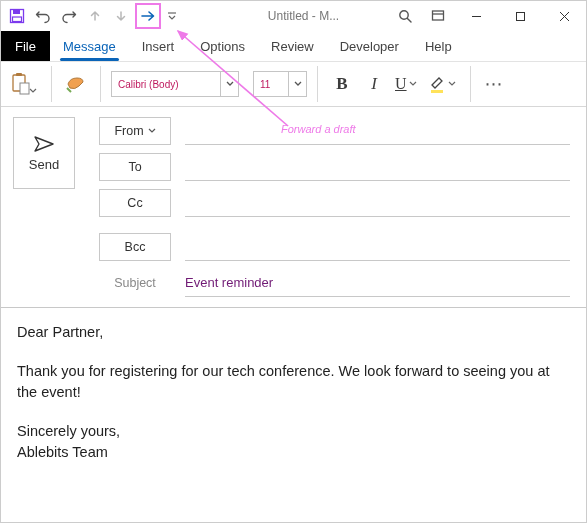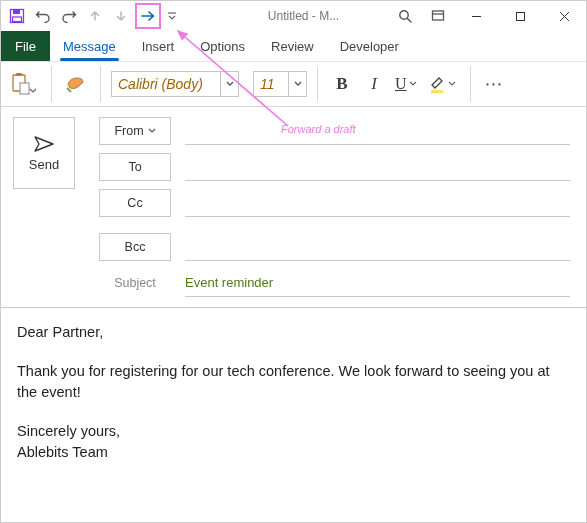--- a/index.html
+++ b/index.html
@@ -43,38 +43,38 @@
   }
   .search-icon { width: 34px; height: 30px; display:flex; align-items:center; justify-content:center; color:#555;}
   .win-btns { display:flex; }
   .win-btn { width: 44px; height: 30px; display:flex; align-items:center; justify-content:center; color:#333;}
   .ribbon-tabs {
     display: flex; align-items: stretch; height: 30px; font-size: 13px;
   }
   .tab {
     padding: 0 13px; display:flex; align-items:center; color:#444; position:relative;
   }
-  .tab.file { background:#14532d; color:#fff; padding: 0 14px; }
+  .tab.file { background:#000000; color:#fff; padding: 0 14px; }
   .tab.active { color:#0a64b8; font-weight:500; }
   .tab.active::after {
     content:""; position:absolute; left:10px; right:10px; bottom:0; height:3px; background:#0a64b8; border-radius:2px;
   }
   .ribbon {
     border-top:1px solid #e3e3e3; border-bottom:1px solid #d7d7d7;
     height: 46px; display:flex; align-items:center; padding:0 6px; gap:4px; position:relative;
   }
   .rb-sep { width:1px; height:36px; background:#d8d8d8; margin:0 6px; }
   .rb-btn { height:34px; min-width:28px; padding:0 3px; display:flex; align-items:center; justify-content:center; color:#3d3d3d;}
   .rb-btn svg { display:block; }
   .combo {
     display:flex; align-items:center; border:1px solid #c5c5c5; height:26px; background:#fff;
   }
   .combo.font { width:128px; }
   .combo.size { width:54px; }
-  .combo-txt { flex:1; padding:0 6px; font-size:14px; color:#a16207; white-space:nowrap; overflow:hidden;font-style:italic; }
+  .combo-txt { flex:1; padding:0 6px; font-size:10px; color:#be185d; white-space:nowrap; overflow:hidden; }
   .combo-dd { width:18px; height:100%; border-left:1px solid #c5c5c5; display:flex; align-items:center; justify-content:center; color:#555;}
   .bold { font-family: "Times New Roman", serif; font-weight:bold; font-size:17px; }
   .ital { font-family: "Times New Roman", serif; font-style:italic; font-size:17px; }
   .uline { font-family: "Times New Roman", serif; text-decoration: underline; font-size:16px; }
   .rb-caret { width:10px; display:flex; align-items:center; justify-content:center; color:#666;}
   .compose {
     padding: 10px 16px 0 12px;
   }
   .header-grid {
     display:grid; grid-template-columns: 72px 72px 1fr; gap: 8px 14px; align-items:center;
@@ -89,21 +89,21 @@
     border:1px solid #c8c8c8; height:28px; display:flex; align-items:center; justify-content:center;
     font-size:12.5px; color:#333; padding: 0 6px; gap:4px;
   }
   .field-line {
     border-bottom:1px solid #c8c8c8; height:28px; display:flex; align-items:center;
     font-size:13px; color:#333; padding-bottom:2px;
   }
   .subject-label {
     grid-column: 2; text-align:center; color:#888; font-size:12.5px; padding:6px 0;
   }
-  .subject-val { grid-column:3; font-size:13px; color:#4d7c0f; border-bottom:1px solid #c8c8c8; height:28px; display:flex; align-items:center; }
+  .subject-val { grid-column:3; font-size:13px; color:#701a75; border-bottom:1px solid #c8c8c8; height:28px; display:flex; align-items:center; }
   .sep-row { height:1px; background:#c8c8c8; margin:10px -16px 0 -12px; }
   .body-area { padding: 14px 16px; font-size:14.5px; color:#222; line-height:1.45; }
   .body-area p { margin: 0 0 18px 0; }
   .body-area p.sig { margin:0; }
   .annotation {
     position:absolute; left:280px; top:122px; color:#ee7ae8; font-style:italic; font-size:11px;
     pointer-events:none;
   }
   .arrow-svg { position:absolute; left:169px; top:23px; pointer-events:none; }
   .chev { width:8px; height:8px; }
@@ -187,20 +187,21 @@
   </div>
 </div>
 
 <div class="ribbon-tabs">
   <div class="tab file">File</div>
   <div class="tab active">Message</div>
   <div class="tab">Insert</div>
   <div class="tab">Options</div>
   <div class="tab">Review</div>
   <div class="tab">Developer</div>
+  <div class="tab">Help</div>
 </div>
 
 <div class="ribbon">
   <div class="rb-btn" style="width:34px">
     <svg width="20" height="24" viewBox="0 0 20 24">
         <rect x="2" y="3" width="12" height="16" rx="1" fill="none" stroke="#b17a3c" stroke-width="1.3"></rect>
         <rect x="5" y="1" width="6" height="3" rx="1" fill="#b17a3c"></rect>
         <rect x="9" y="11" width="9" height="11" fill="#fff" stroke="#888" stroke-width="1"></rect>
       </svg>
     <svg width="8" height="8" viewBox="0 0 8 8" style="margin-left:-2px;margin-top:14px">

